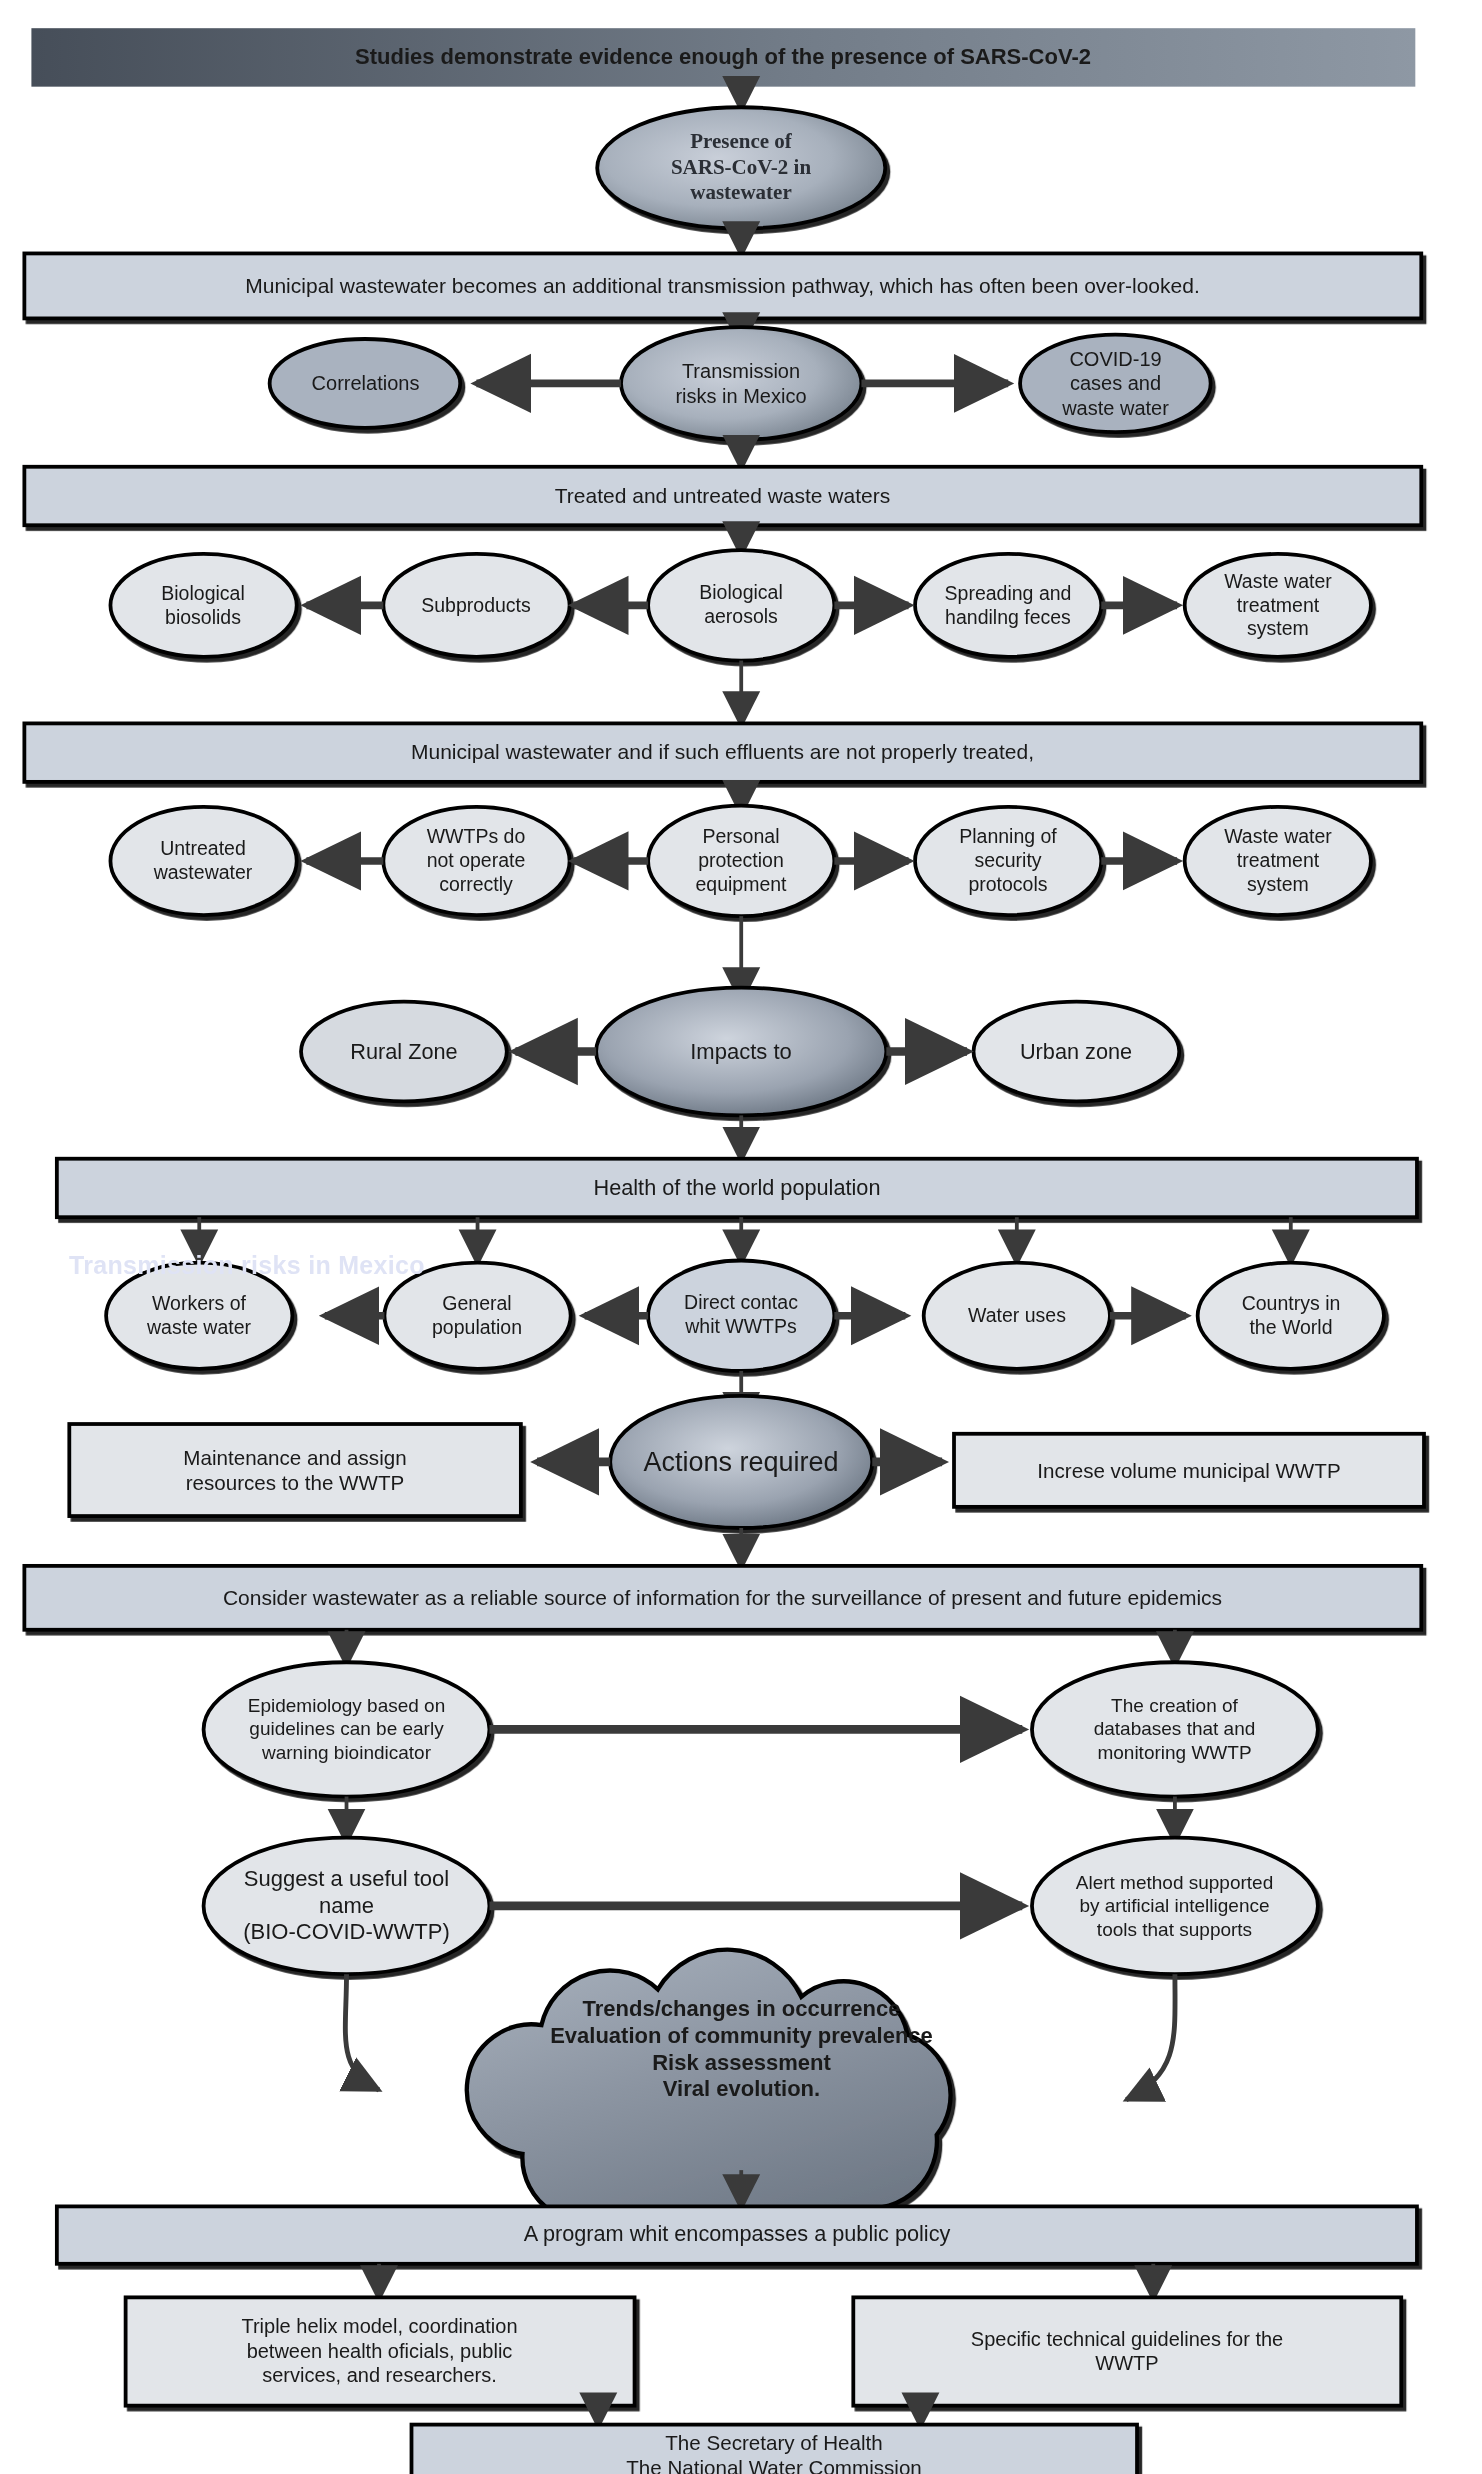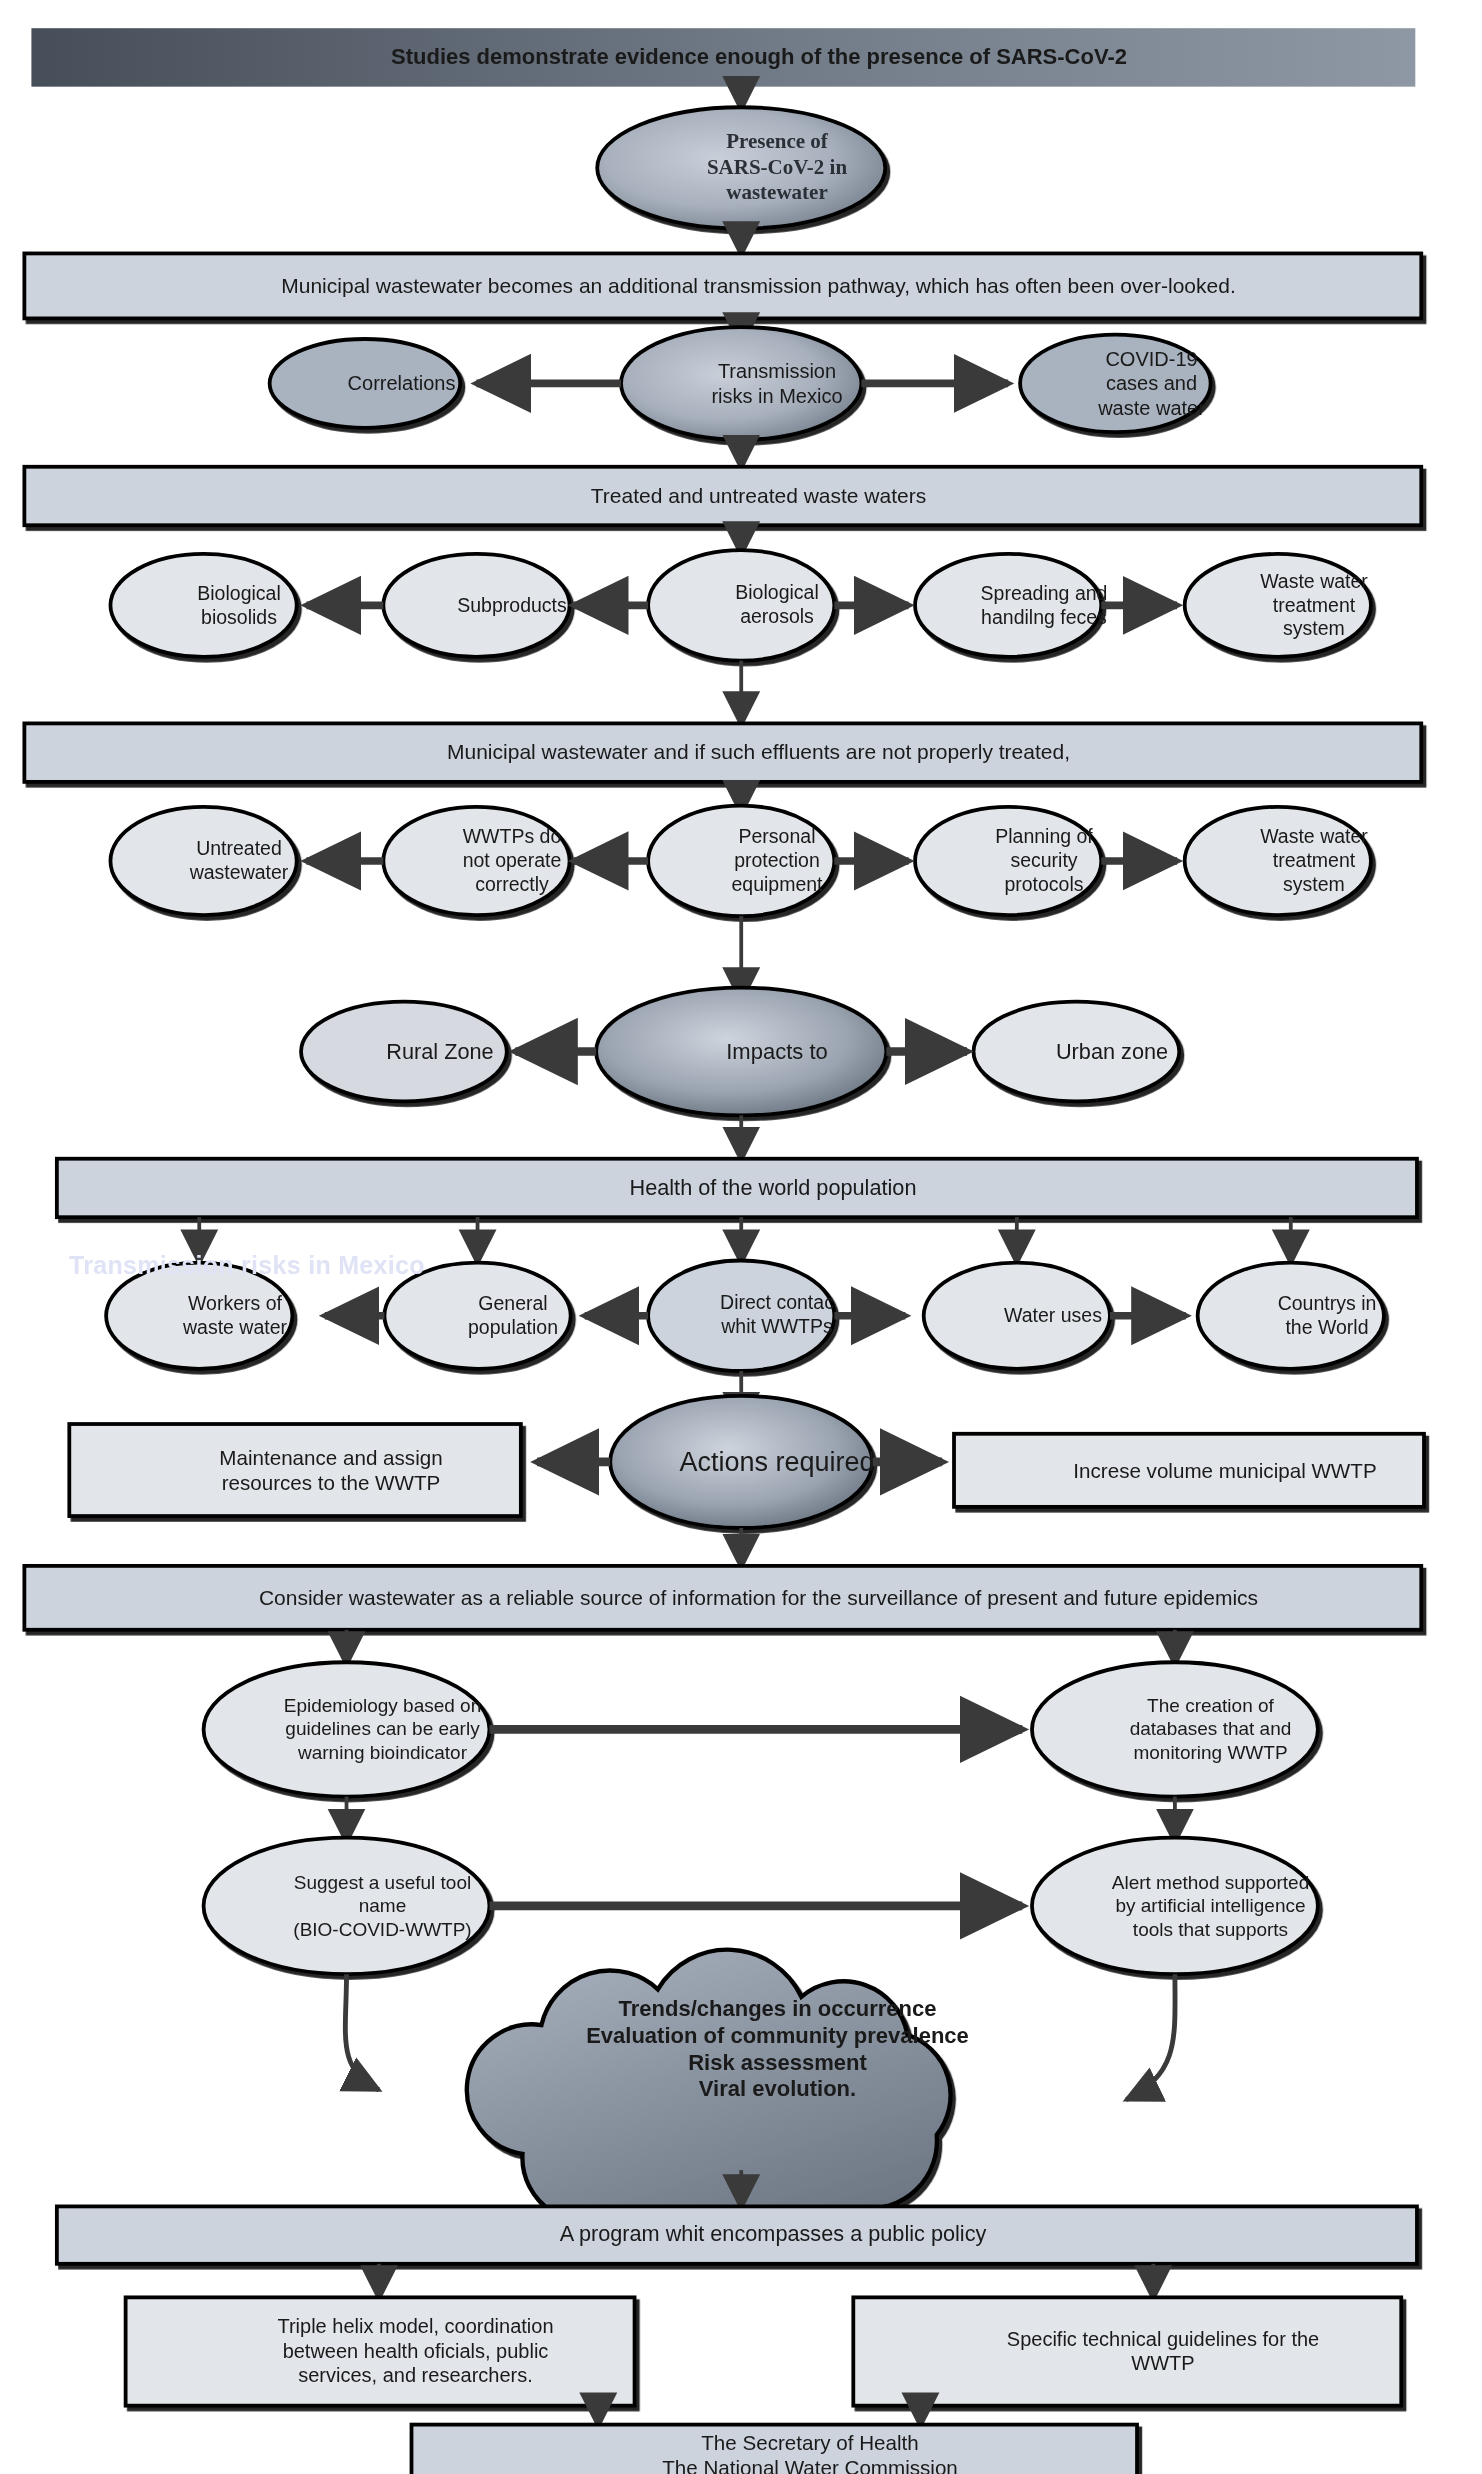--- a/index.html
+++ b/index.html
@@ -2,21 +2,21 @@
 <html style="font-size:8.7px"><head>
 <meta charset="utf-8">
 <style>
   html,body{margin:0;padding:0;background:#ffffff;}
   body{width:1483px;height:2475px;position:relative;
        font-family:"Liberation Sans","DejaVu Sans",sans-serif;}
   #stage{position:relative;width:1483px;height:2475px;overflow:hidden;background:#fff;}
   svg#canvas{position:absolute;left:0;top:0;width:1483px;height:2475px;}
   .nodeText{position:absolute;display:flex;align-items:center;justify-content:center;
             text-align:center;color:#1a1a1a;line-height:1.22;pointer-events:none;
-            white-space:pre-line;padding-left:36px;}
+            white-space:pre-line;}
   .wm{position:absolute;color:#dfe3f5;font-weight:bold;font-size:25px;
       letter-spacing:0.3px;white-space:nowrap;}
 </style>
 </head>
 <body>
 
 <div id="stage">
 
   <svg id="canvas" viewBox="0 0 2739 4571" xmlns="http://www.w3.org/2000/svg">
     <defs>
@@ -244,21 +244,21 @@
 
   <div class="nodeText" style="left:51px;top:1566px;width:1343px;height:64px;font-size:21px;">Consider wastewater as a reliable source of information for the surveillance of present and future epidemics</div>
 
   <div class="nodeText" style="left:209px;top:1662px;width:275px;height:134px;font-size:19px;">Epidemiology based on
 guidelines can be early
 warning bioindicator</div>
   <div class="nodeText" style="left:1037px;top:1662px;width:275px;height:134px;font-size:19px;">The creation of
 databases that and
 monitoring WWTP</div>
 
-  <div class="nodeText" style="left:209px;top:1838px;width:275px;height:136px;font-size:19px;">Suggest a useful tool
+  <div class="nodeText" style="left:209px;top:1838px;width:275px;height:136px;font-size:22px;">Suggest a useful tool
 name
 (BIO-COVID-WWTP)</div>
   <div class="nodeText" style="left:1037px;top:1838px;width:275px;height:136px;font-size:19px;">Alert method supported
 by artificial intelligence
 tools that supports</div>
 
   <div class="nodeText" style="left:525px;top:1971px;width:433px;height:157px;font-size:22px;font-weight:600;">Trends/changes in occurrence
 Evaluation of community prevalence
 Risk assessment
 Viral evolution.</div>

